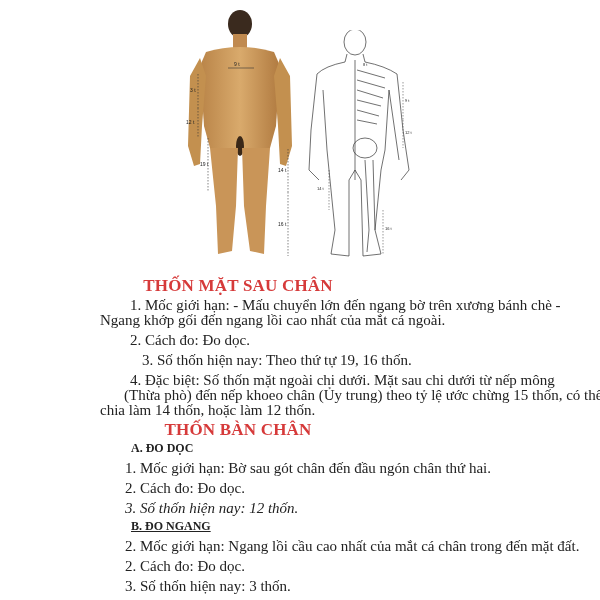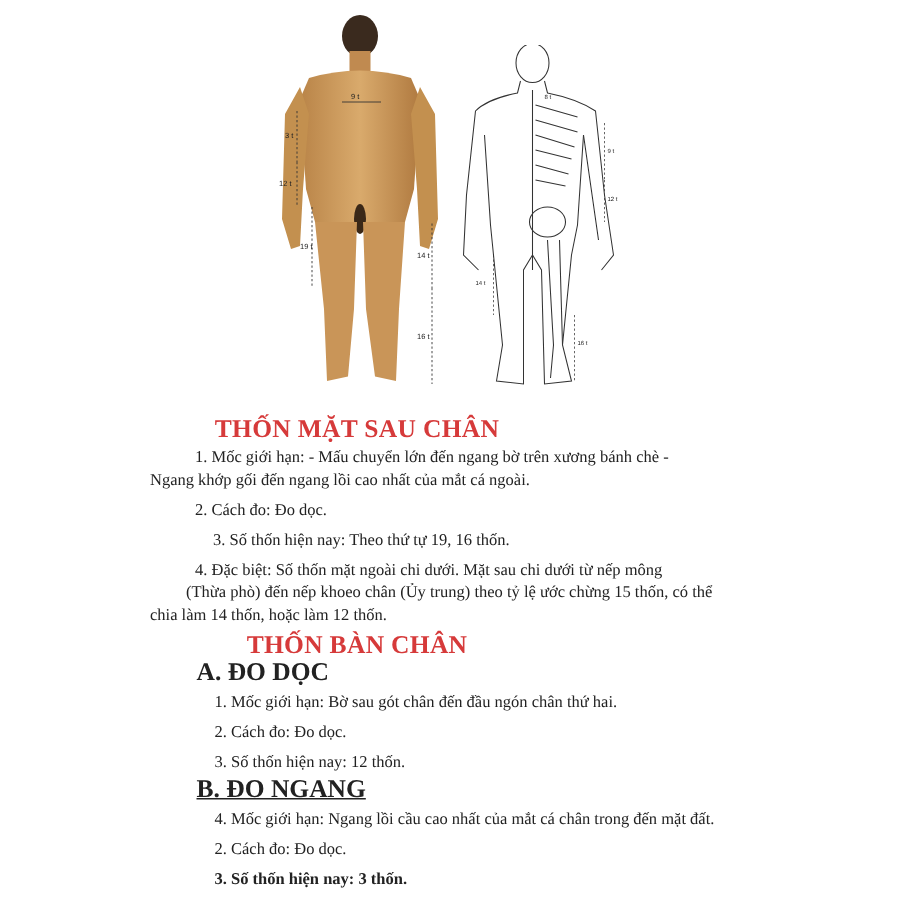--- a/index.html
+++ b/index.html
@@ -3,25 +3,25 @@
 <meta charset="utf-8">
 <style>
   html, body { margin:0; padding:0; }
   body { width:600px; height:600px; background:#ffffff; position:relative; overflow:hidden;
          font-family:"Liberation Serif", "DejaVu Serif", serif; color:#222; }
   .figures { position:absolute; left:0; top:0; width:600px; height:268px; }
   .photo { position:absolute; left:178px; top:6px; width:125px; height:255px; }
   .drawing { position:absolute; left:305px; top:30px; width:125px; height:235px; }
   .title { position:absolute; left:0; width:476px; text-align:center; color:#d63a3a;
            font-weight:bold; font-size:17px; letter-spacing:0.2px; }
-  .p { position:absolute; font-size:11px; line-height:14px; white-space:nowrap; }
+  .p { position:absolute; font-size:15px; line-height:14px; white-space:nowrap; }
   .ind { left:130px; }
   .full { left:100px; }
-  .sub { left:131px; font-weight:bold; font-size:17px; }
-  .item { left:143px; }
+  .sub { left:131px; font-weight:bold; font-size:12px; }
+  .item { left:125px; }
 </style>
 </head>
 <body>
 
 <div class="figures">
   <svg class="photo" viewBox="0 0 125 255">
     <defs>
       <linearGradient id="sk" x1="0" x2="1">
         <stop offset="0" stop-color="#b98448"></stop>
           <stop offset="0.5" stop-color="#d9aa6c"></stop>
@@ -92,17 +92,17 @@
 <div class="p ind" style="top:333px;">2. Cách đo: Đo dọc.</div>
 <div class="p ind" style="top:353px;margin-left:12px;">3. Số thốn hiện nay: Theo thứ tự 19, 16 thốn.</div>
 <div class="p ind" style="top:373px;">4. Đặc biệt: Số thốn mặt ngoài chi dưới. Mặt sau chi dưới từ nếp mông</div>
 <div class="p full" style="top:388px;margin-left:24px;">(Thừa phò) đến nếp khoeo chân (Ủy trung) theo tỷ lệ ước chừng 15 thốn, có thể</div>
 <div class="p full" style="top:403px;">chia làm 14 thốn, hoặc làm 12 thốn.</div>
 
 <div class="title" style="top:420px;">THỐN BÀN CHÂN</div>
 <div class="p sub" style="top:441px;">A. ĐO DỌC</div>
 <div class="p item" style="top:461px;">1. Mốc giới hạn: Bờ sau gót chân đến đầu ngón chân thứ hai.</div>
 <div class="p item" style="top:481px;">2. Cách đo: Đo dọc.</div>
-<div class="p item" style="top:501px;">3. Số thốn hiện nay: 12 thốn.</div>
+<div class="p item" style="top:501px;font-style:italic;">3. Số thốn hiện nay: 12 thốn.</div>
 <div class="p sub" style="top:519px;text-decoration:underline;">B. ĐO NGANG</div>
-<div class="p item" style="top:539px;">4. Mốc giới hạn: Ngang lồi cầu cao nhất của mắt cá chân trong đến mặt đất.</div>
+<div class="p item" style="top:539px;">2. Mốc giới hạn: Ngang lồi cầu cao nhất của mắt cá chân trong đến mặt đất.</div>
 <div class="p item" style="top:559px;">2. Cách đo: Đo dọc.</div>
-<div class="p item" style="top:579px;font-weight:bold;">3. Số thốn hiện nay: 3 thốn.</div>
+<div class="p item" style="top:579px;">3. Số thốn hiện nay: 3 thốn.</div>
 
 </body></html>

